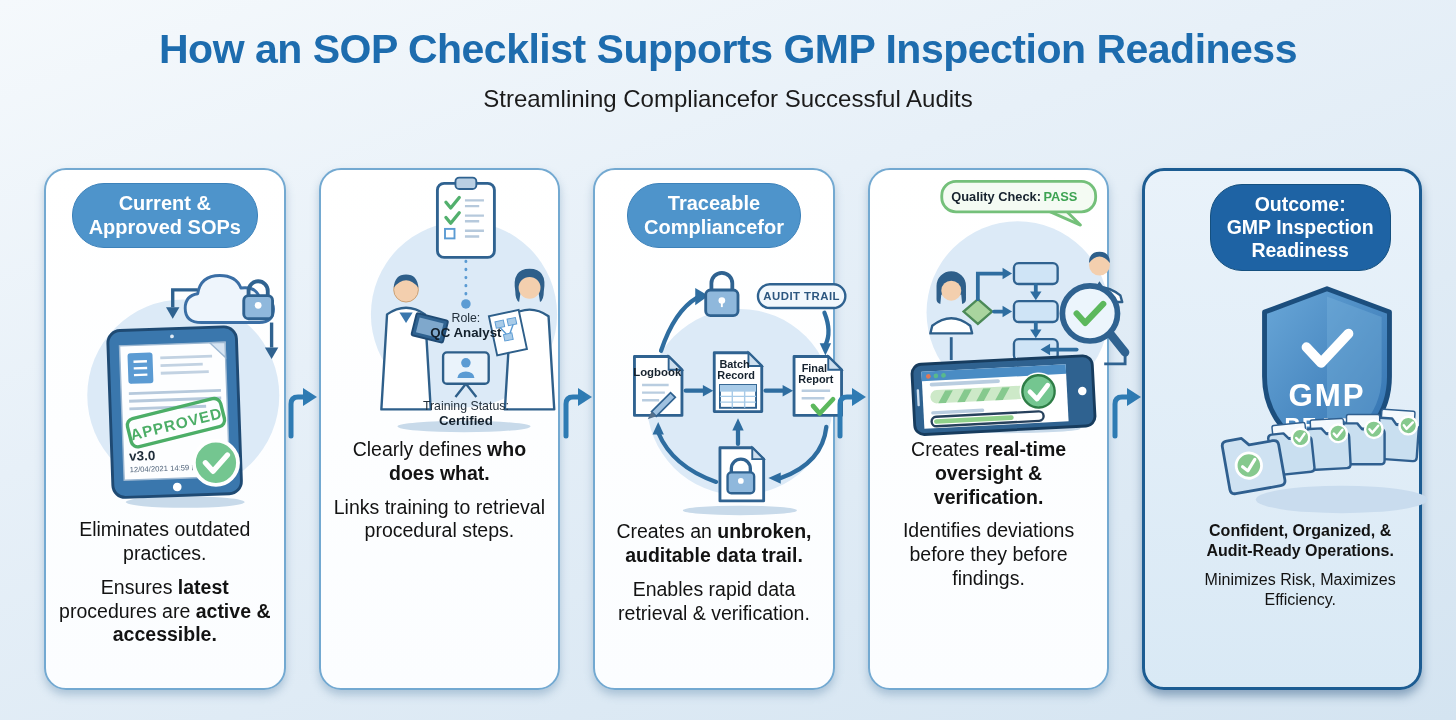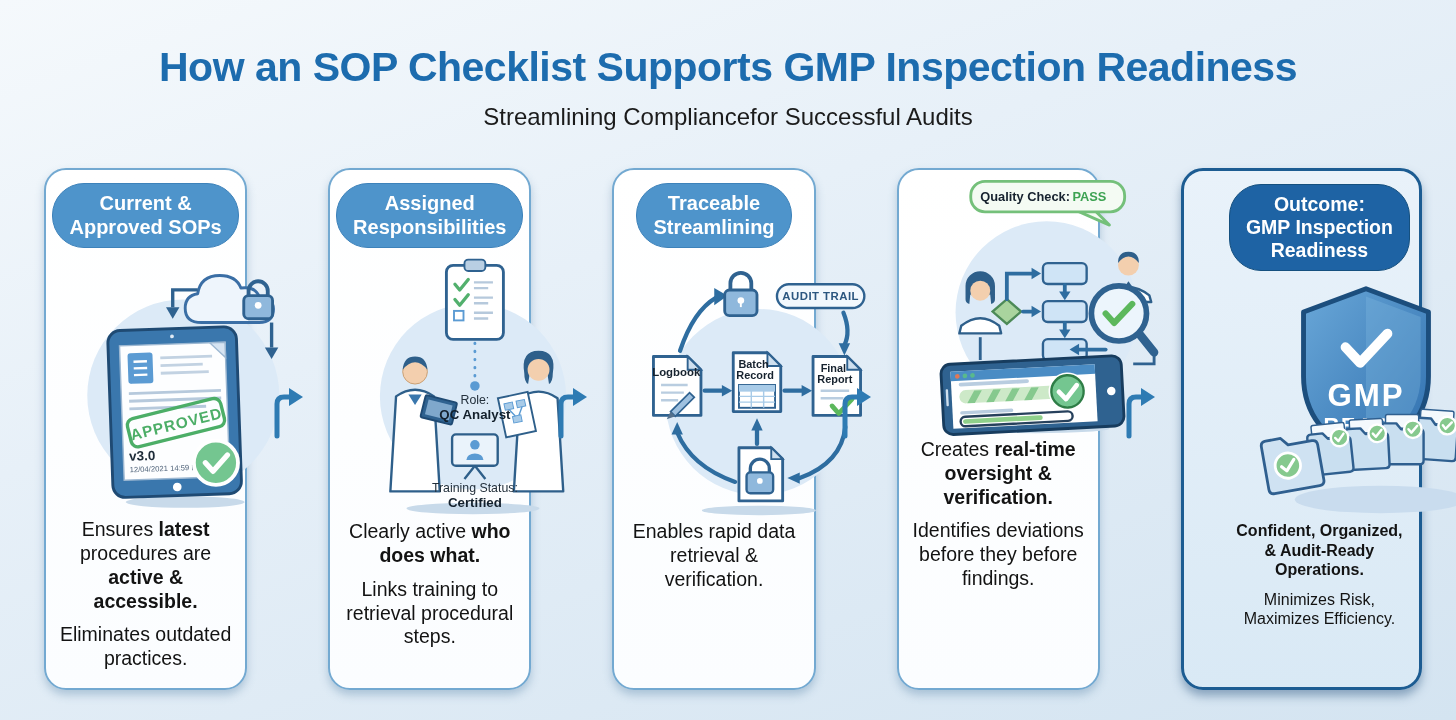--- a/index.html
+++ b/index.html
@@ -1,22 +1,22 @@
 <!DOCTYPE html>
 <html><head>
 <meta charset="utf-8">
 <style>
   html,body{margin:0;padding:0;}
   body{font-family:"Liberation Sans", sans-serif;}
   .canvas{position:relative;width:1456px;height:720px;overflow:hidden;
     background:linear-gradient(160deg,#f5f9fc 0%,#e7f0f8 38%,#d4e4f1 100%);}
-  .header-area{text-align:center;padding-top:44px;}
+  .header-area{text-align:center;padding-top:26px;}
   .page-title{margin:0;font-size:41px;font-weight:bold;color:#1d6cae;letter-spacing:-.5px;}
   .page-subtitle{margin:12px 0 0;font-size:24px;font-weight:500;color:#1b1b1b;}
-  .cards-row{position:absolute;left:44px;right:34px;top:168px;height:522px;display:flex;align-items:stretch;gap:24px;}
+  .cards-row{position:absolute;left:44px;right:34px;top:168px;height:522px;display:flex;align-items:stretch;}
   .card{flex:1 1 0;min-width:0;display:flex;flex-direction:column;
     background:linear-gradient(#ffffff,#fbfdff);
     border:2.5px solid #73a9d1;border-radius:22px;
     box-shadow:0 5px 9px rgba(110,148,180,.45);}
   .card.outcome{background:linear-gradient(#e9f2fa,#d9e9f5);border:3px solid #1c5c92;
     box-shadow:0 6px 10px rgba(60,100,140,.5);padding-left:36px;}
   .pill{margin:13px auto 4px;padding:8px 16px;max-width:86%;
     background:#4e94cb;border:1.5px solid #3d82ba;border-radius:32px;
     color:#fff;font-weight:bold;font-size:20px;line-height:1.18;text-align:center;white-space:pre-line;}
   .outcome .pill{background:#1e63a4;border-color:#15507f;font-size:19.5px;}
@@ -80,35 +80,33 @@
             <text x="60" y="214" font-size="14" font-weight="bold" fill="#1d2b38">v3.0</text>
             <text x="60" y="226" font-size="8" fill="#51647a">12/04/2021 14:59 PM</text>
           </g>
           <g>
             <circle cx="152" cy="218" r="23" fill="#74c690" stroke="#ffffff" stroke-width="4"></circle>
             <path d="M141 218 l8 9 l15 -17" stroke="#fff" stroke-width="5.5" fill="none" stroke-linecap="round" stroke-linejoin="round"></path>
           </g>
         </svg>
       </div>
       <div class="body-text">
+          <p><span>Eliminates outdated practices.</span></p>
           <p><span>Ensures </span><b>latest</b><span> procedures are </span><b>active &amp; accessible.</b></p>
-          <p><span>Eliminates outdated practices.</span></p>
         </div>
     </section>
 
     <div class="arrow-gap">
       <svg width="32" height="64" viewBox="0 0 32 64">
         <path d="M5 58 V26 Q5 19 12 19 H17" stroke="#2e7bb3" stroke-width="5" fill="none" stroke-linecap="round"></path>
         <polygon points="17,10 31,19 17,28" fill="#2e7bb3"></polygon>
       </svg>
     </div>
 
     <section class="card">
-      <div class="pill">Assigned
-Responsibilities</div>
       <div class="illus">
         <svg viewBox="0 0 250 280" width="238" height="266">
           <ellipse cx="125" cy="270" rx="70" ry="6" fill="#c8daea"></ellipse>
           <circle cx="125" cy="152" r="98" fill="#dceaf7"></circle>
           <g>
             <path d="M38 252 l6 -100 q20 -14 40 0 l6 100 z" fill="#fff" stroke="#2e5f8a" stroke-width="2.5" stroke-linejoin="round"></path>
             <path d="M57 150 l7 11 l7 -11 z" fill="#3a77ad"></path>
             <circle cx="64" cy="126" r="13" fill="#f3cfae" stroke="#c79d71" stroke-width="1"></circle>
             <path d="M51 124 q1 -14 13 -14 q12 0 13 14 q-6 -8 -13 -8 q-7 0 -13 8 z" fill="#2e5f8a"></path>
             <g transform="rotate(14 88 166)">
@@ -146,35 +144,35 @@
             <path d="M127 225 l-11 14 M127 225 l11 14" stroke="#2e5f8a" stroke-width="2.5"></path>
             <rect x="103" y="192" width="48" height="33" rx="4" fill="#eaf3fb" stroke="#2e5f8a" stroke-width="2.5"></rect>
             <circle cx="127" cy="203" r="5" fill="#5b9bd3"></circle>
             <path d="M118 219 a9 7 0 0 1 18 0 z" fill="#5b9bd3"></path>
           </g>
           <text x="127" y="253" text-anchor="middle" font-size="13" fill="#23303c">Training Status:</text>
           <text x="127" y="268" text-anchor="middle" font-size="14" font-weight="bold" fill="#13202c">Certified</text>
         </svg>
       </div>
       <div class="body-text">
-          <p><span>Clearly active </span><b>who does what.</b></p>
+          <p><span>Clearly defines </span><b>who does what.</b></p>
           <p><span>Links training to retrieval procedural steps.</span></p>
         </div>
     </section>
 
     <div class="arrow-gap">
       <svg width="32" height="64" viewBox="0 0 32 64">
         <path d="M5 58 V26 Q5 19 12 19 H17" stroke="#2e7bb3" stroke-width="5" fill="none" stroke-linecap="round"></path>
         <polygon points="17,10 31,19 17,28" fill="#2e7bb3"></polygon>
       </svg>
     </div>
 
     <section class="card">
       <div class="pill">Traceable
-Streamlining</div>
+Compliancefor</div>
       <div class="illus">
         <svg viewBox="0 0 250 280" width="238" height="266">
           <ellipse cx="127" cy="272" rx="60" ry="5" fill="#c8daea"></ellipse>
           <circle cx="127" cy="158" r="98" fill="#dceaf7"></circle>
           <g stroke="#2e6da0" stroke-width="4.5" fill="none" stroke-linecap="round">
             <path d="M44 104 Q58 62 82 48"></path>
             <path d="M216 64 Q224 84 217 98"></path>
             <path d="M218 184 Q214 222 170 238"></path>
             <path d="M102 242 Q56 226 41 190"></path>
             <path d="M125 202 V188"></path>
@@ -234,20 +232,21 @@
           </g>
           <g>
             <path d="M70 146 H88" stroke="#2e6da0" stroke-width="4.5" fill="none" stroke-linecap="round"></path>
             <polygon points="88,140 88,152 99,146" fill="#2e6da0"></polygon>
             <path d="M154 146 H172" stroke="#2e6da0" stroke-width="4.5" fill="none" stroke-linecap="round"></path>
             <polygon points="172,140 172,152 183,146" fill="#2e6da0"></polygon>
           </g>
         </svg>
       </div>
       <div class="body-text">
+          <p><span>Creates an </span><b>unbroken, auditable data trail.</b></p>
           <p><span>Enables rapid data retrieval &amp; verification.</span></p>
         </div>
     </section>
 
     <div class="arrow-gap">
       <svg width="32" height="64" viewBox="0 0 32 64">
         <path d="M5 58 V26 Q5 19 12 19 H17" stroke="#2e7bb3" stroke-width="5" fill="none" stroke-linecap="round"></path>
         <polygon points="17,10 31,19 17,28" fill="#2e7bb3"></polygon>
       </svg>
     </div>

